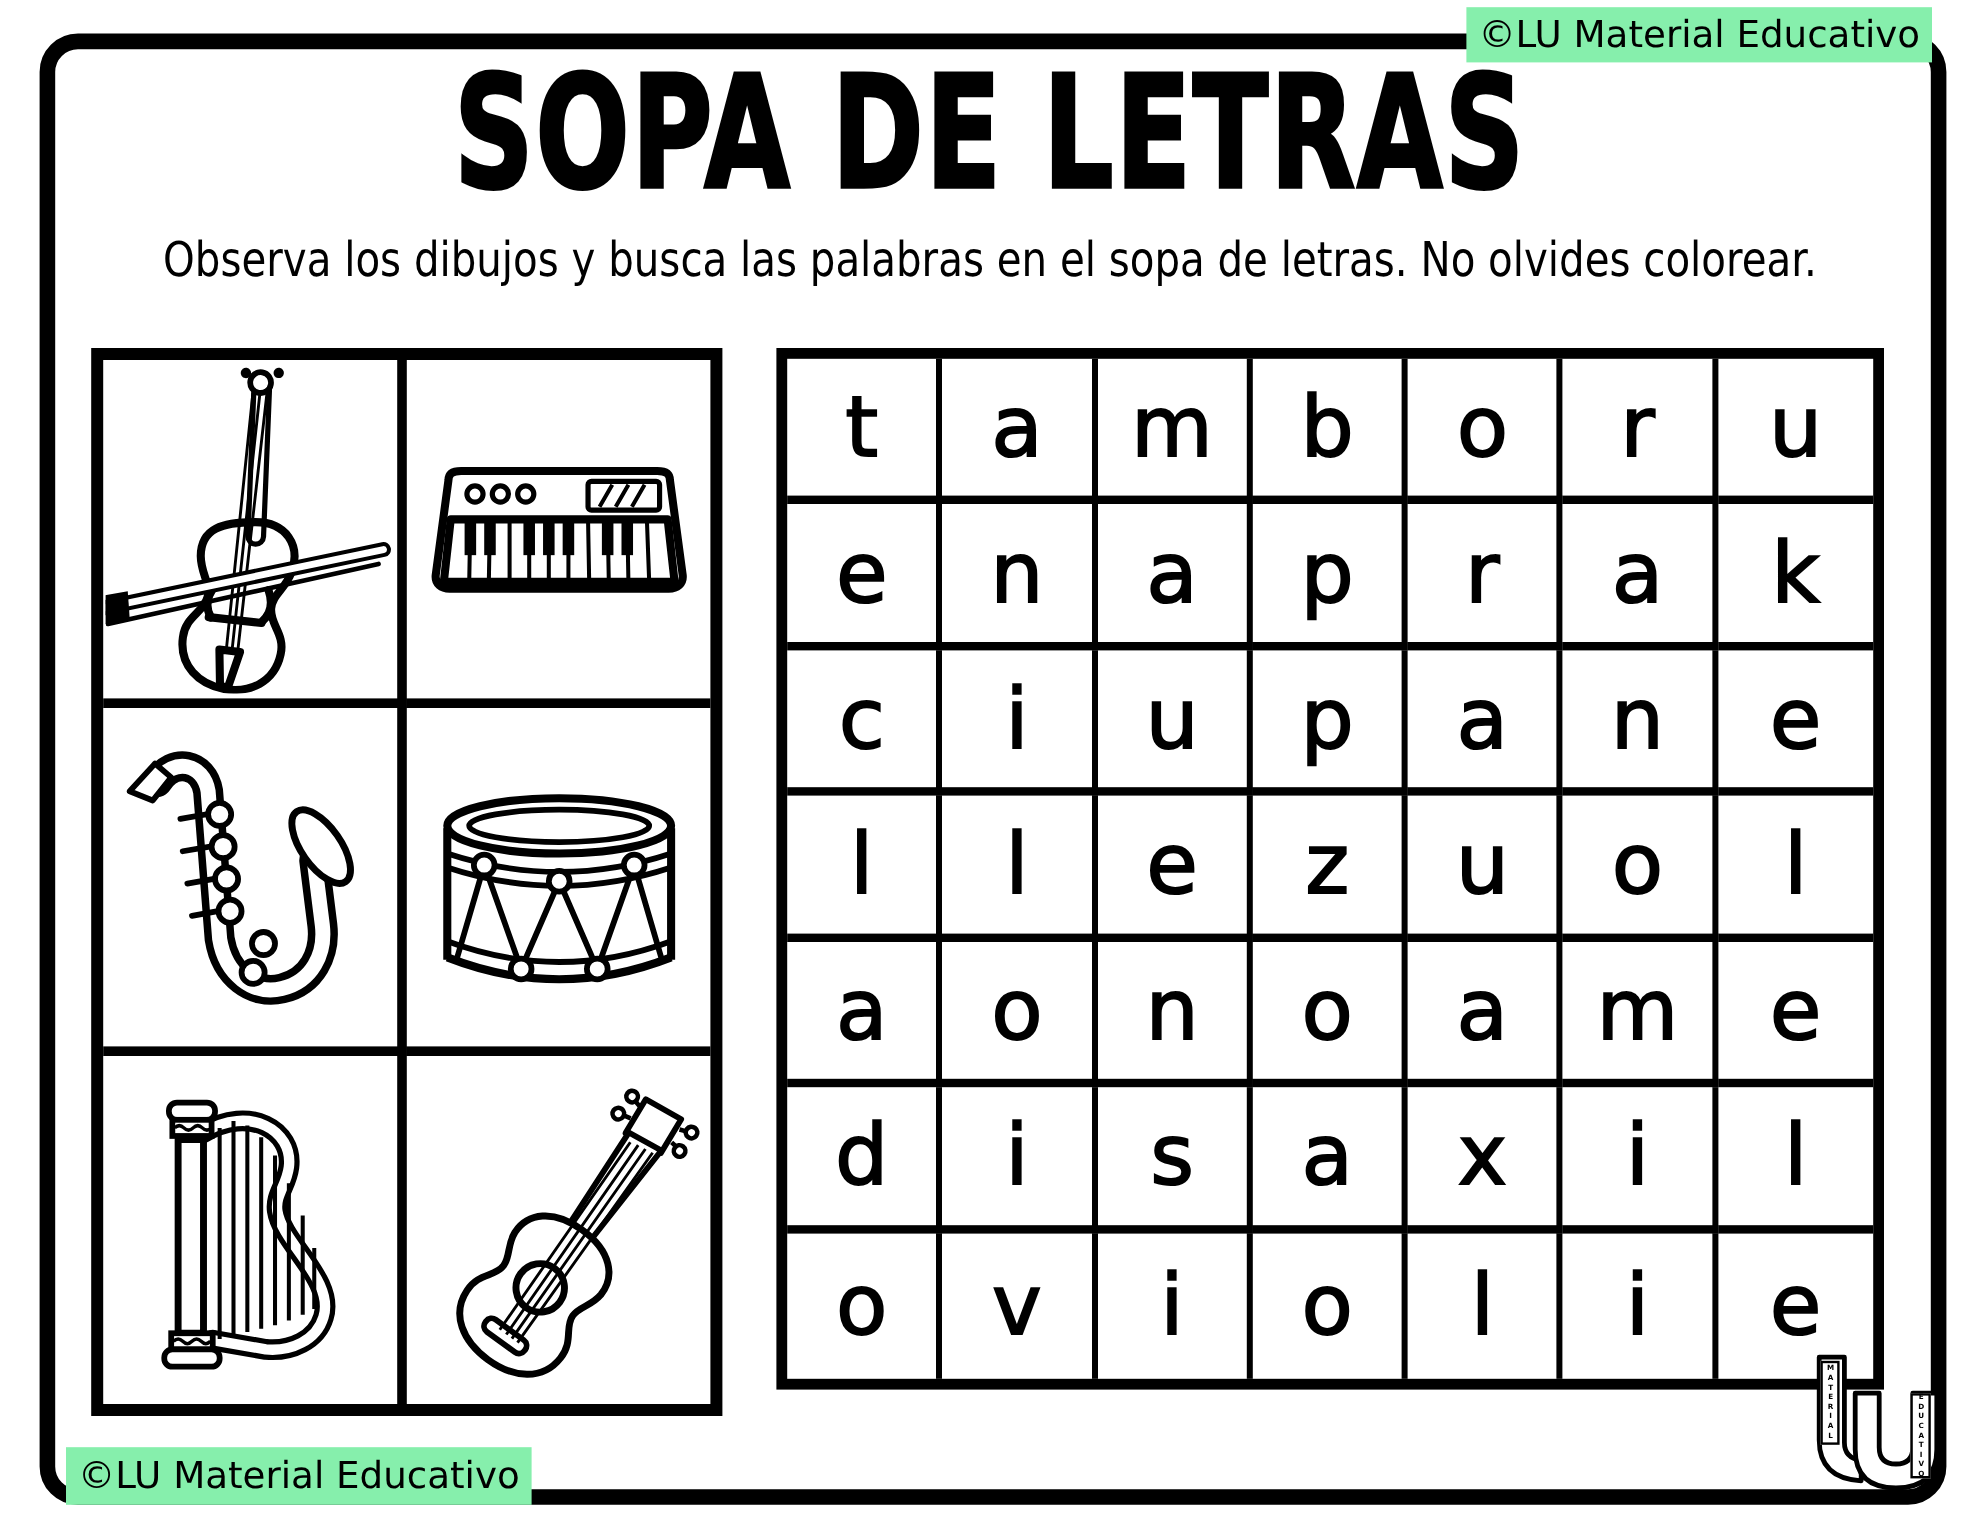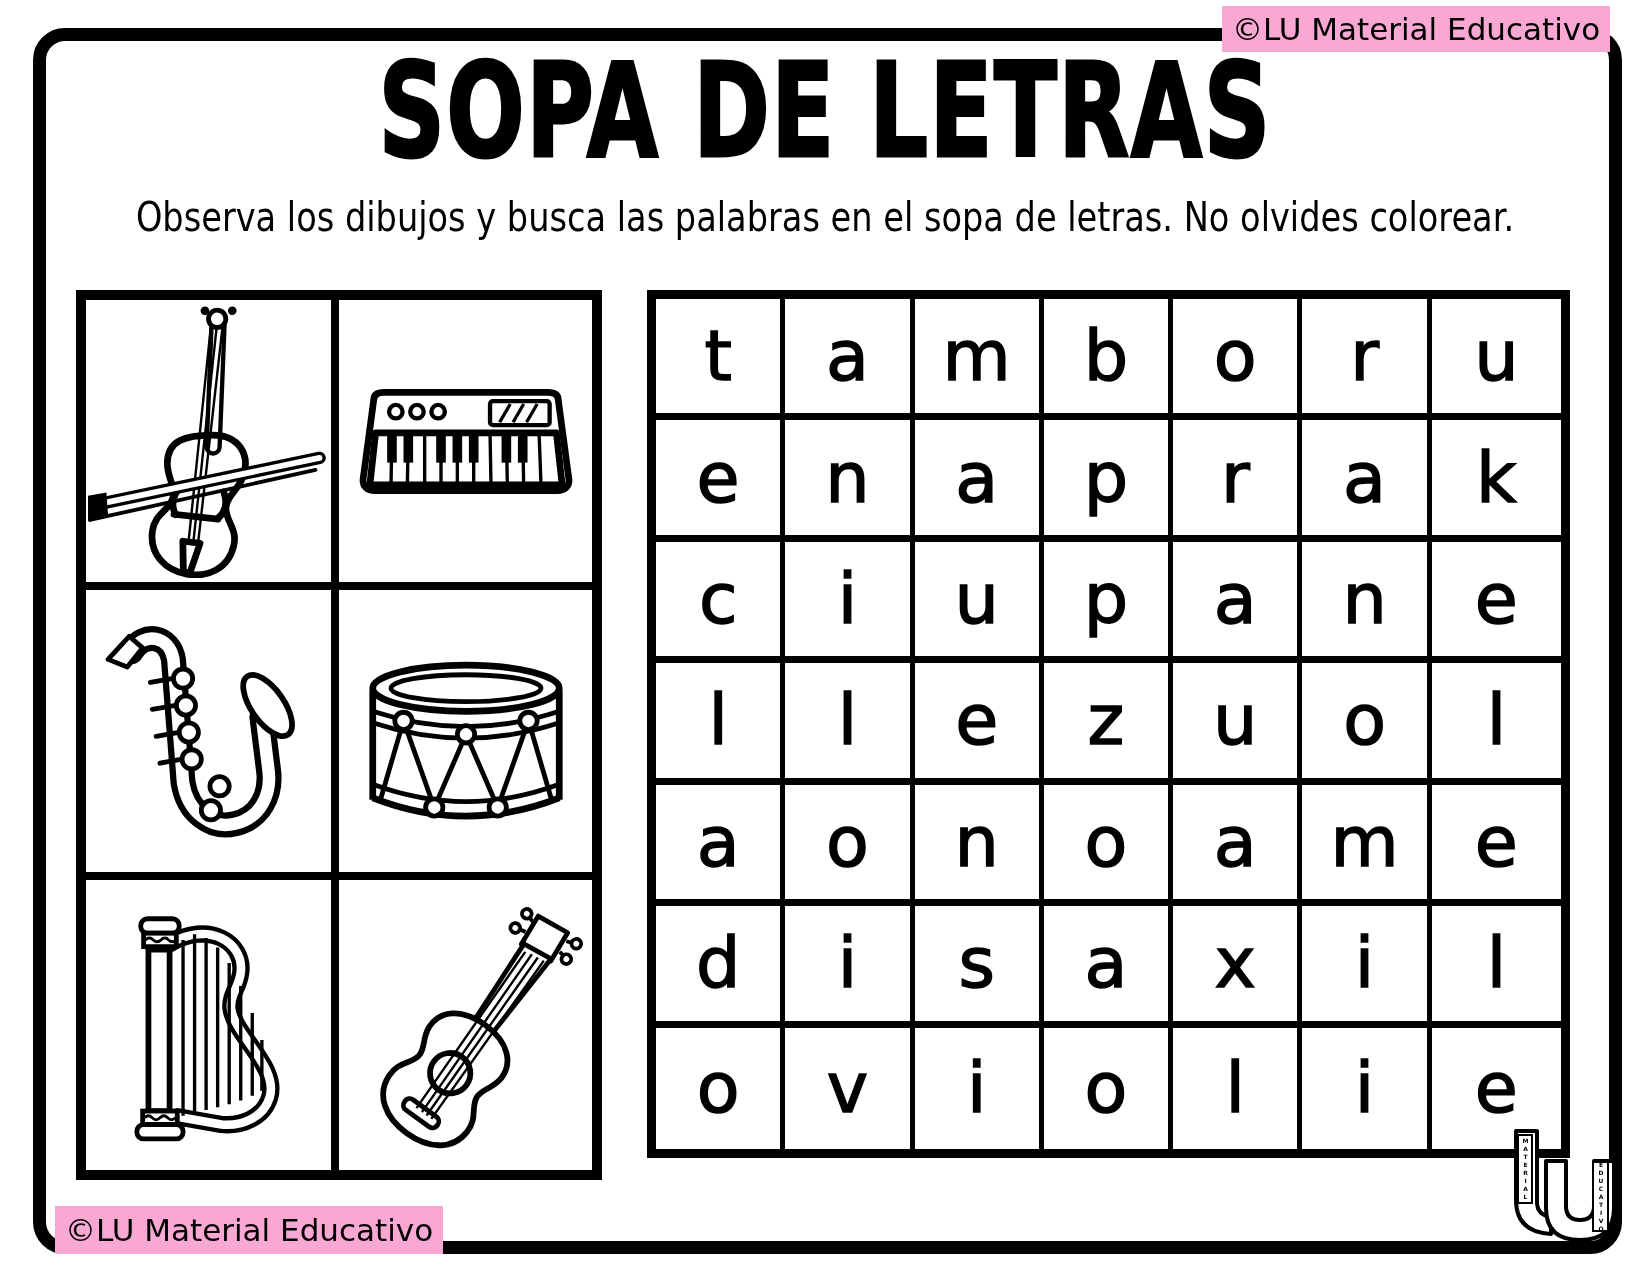--- a/index.html
+++ b/index.html
@@ -8,21 +8,21 @@
     background:#fff;color:#000;
     font-family:"DejaVu Sans",sans-serif;
   }
   
   .frame{
     position:absolute;left:33px;top:28px;width:1589px;height:1226px;
     box-sizing:border-box;border:13px solid #000;border-radius:32px;
   }
   
   .credit{
-    position:absolute;background:#f9a8d4;white-space:nowrap;z-index:5;
+    position:absolute;background:#86efac;white-space:nowrap;z-index:5;
     font-size:31px;font-weight:500;padding:0 10px;
   }
   .credit-top{left:1222px;top:6px;line-height:46px;}
   .credit-bottom{left:55px;top:1206px;line-height:48px;}
   
   .title{
     position:absolute;left:0;top:46px;width:100%;text-align:center;
     font-size:130px;line-height:1;font-weight:bold;letter-spacing:2px;
     -webkit-text-stroke:3px #000;transform:scaleX(.71);white-space:nowrap;
   }

